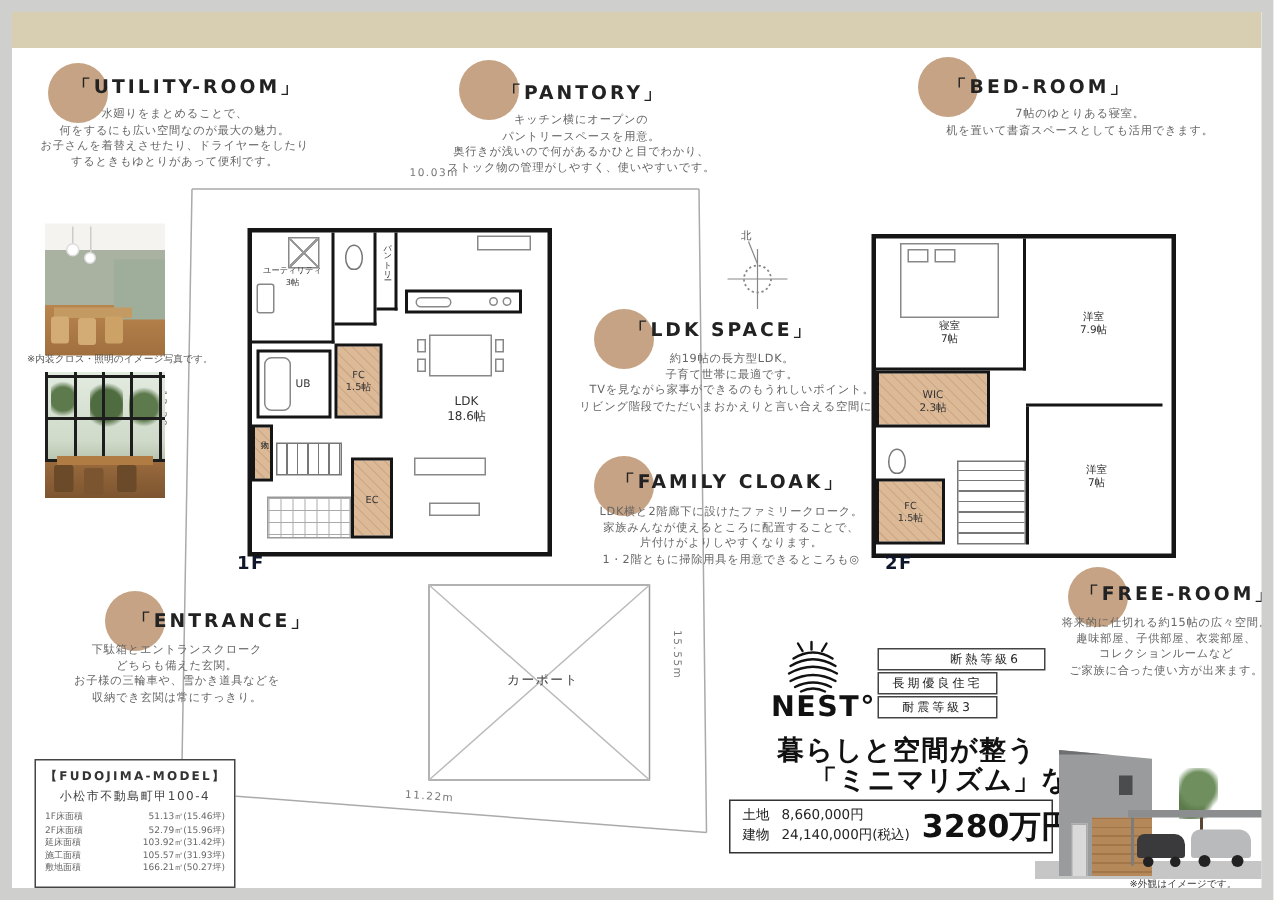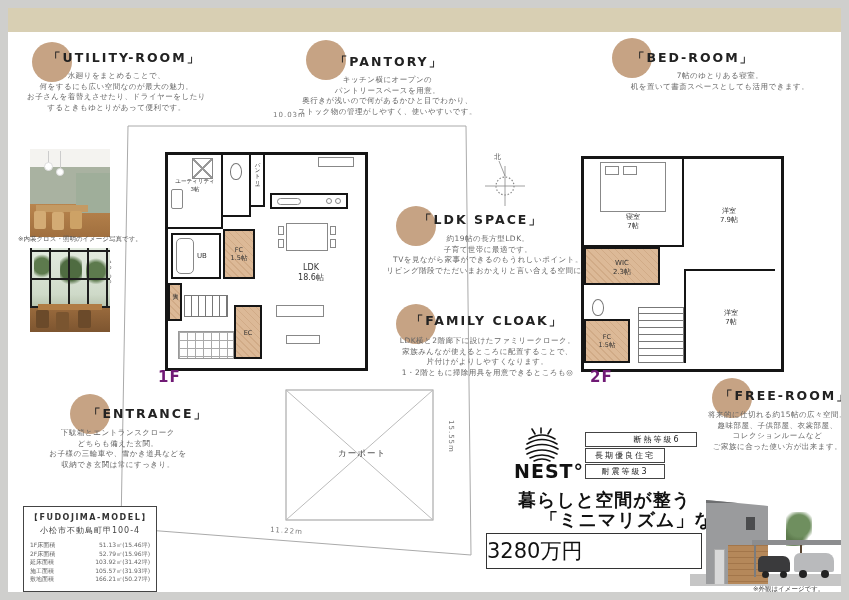--- a/index.html
+++ b/index.html
@@ -9,42 +9,42 @@
   
   .sec-circle{position:absolute;width:40px;height:40px;border-radius:50%;background:#c6a384;}
   .sec-title{position:absolute;font-size:12.5px;font-weight:bold;letter-spacing:2px;color:#222;text-align:center;white-space:nowrap;}
   .sec-lines{position:absolute;font-size:7.5px;line-height:10.5px;color:#666;text-align:center;letter-spacing:0.5px;}
   .sec-lines div{white-space:nowrap;}
   
   .plan{position:absolute;background:#fff;border:3px solid #151515;}
   .room{position:absolute;box-sizing:border-box;}
   .tan{background:repeating-linear-gradient(45deg,#dcb997 0,#dcb997 4px,#d1ab87 4px,#d1ab87 5px);}
   .rlabel{font-size:6.5px;color:#333;text-align:center;line-height:8px;}
-  .floor-label{position:absolute;font-size:15px;font-weight:bold;color:#701a75;letter-spacing:1px;}
+  .floor-label{position:absolute;font-size:12px;font-weight:bold;color:#0f172a;letter-spacing:1px;}
   .dim{position:absolute;font-size:7px;color:#777;letter-spacing:1px;white-space:nowrap;}
   .vtext{writing-mode:vertical-rl;text-orientation:upright;}
   .furn{position:absolute;border:1px solid #888;background:#fff;box-sizing:border-box;}
   .stairs-h{background:repeating-linear-gradient(90deg,#fff 0,#fff 6px,#777 6px,#777 7px);}
   .stairs-v{background:repeating-linear-gradient(0deg,#fff 0,#fff 6px,#777 6px,#777 7px);}
   .tilegrid{background-image:linear-gradient(#aaa 1px,transparent 1px),linear-gradient(90deg,#aaa 1px,transparent 1px);background-size:8px 8px;}
   .oval{border:1px solid #777;border-radius:50% 50% 45% 45%;background:#fff;}
   
   .model-box{position:absolute;border:1px solid #444;background:#fff;padding:5px 6px;}
   .model-title{font-size:8px;font-weight:bold;letter-spacing:1.5px;color:#333;text-align:center;white-space:nowrap;}
   .model-addr{font-size:8px;letter-spacing:1px;color:#444;text-align:center;margin-top:2px;white-space:nowrap;}
   .model-rows{margin-top:5px;}
   .model-row{display:flex;justify-content:space-between;font-size:6px;color:#666;line-height:8.5px;white-space:nowrap;}
   
   .badge{position:absolute;border:1px solid #444;font-size:8px;letter-spacing:2px;color:#222;text-align:center;padding:1px 0;width:78px;background:#fff;}
   .logo-text{position:absolute;font-size:19px;font-weight:bold;letter-spacing:1px;color:#111;}
   .tagline{position:absolute;font-size:18px;font-weight:bold;color:#111;letter-spacing:1px;white-space:nowrap;}
   .price-box{position:absolute;border:1.5px solid #333;background:#fff;display:flex;align-items:center;}
   .price-rows{font-size:9px;color:#222;line-height:13px;padding:2px 8px;}
   .price-row{display:flex;gap:8px;white-space:nowrap;}
-  .price-total{font-size:21px;font-weight:normal;color:#111;white-space:nowrap;padding-right:8px;}
+  .price-total{font-size:21px;font-weight:bold;color:#111;white-space:nowrap;padding-right:8px;}
   .caption{position:absolute;font-size:6.5px;color:#555;white-space:nowrap;}
   .strip{position:absolute;background:#d8cfb3;}
   svg.overlay{position:absolute;left:0;top:0;}
 </style>
 </head>
 <body>
 
 <div class="page">
 
   <div class="strip abs" style="left:0;top:568;width:833px;height:24px;"></div>
@@ -319,20 +319,30 @@
     </g>
   </svg>
   <div class="logo-text" style="left:506px;top:452px;">NEST°</div>
   <div class="badge" style="left:577px;top:424px;padding-left:32px;">断熱等級6</div>
   <div class="badge" style="left:577px;top:440px;">長期優良住宅</div>
   <div class="badge" style="left:577px;top:456px;">耐震等級3</div>
   <div class="tagline" style="left:510px;top:480px;">暮らしと空間が整う</div>
   <div class="tagline" style="left:532px;top:500px;">「ミニマリズム」な家</div>
 
   <div class="price-box" style="left:478px;top:525px;width:214px;height:34px;">
+    <div class="price-rows">
+      <div class="price-row">
+          <span>土地</span>
+          <span>8,660,000円</span>
+        </div>
+      <div class="price-row">
+          <span>建物</span>
+          <span>24,140,000円(税込)</span>
+        </div>
+    </div>
     <div class="price-total">3280万円</div>
   </div>
 
   <div class="abs" style="left:682px;top:490px;width:161px;height:88px;overflow:hidden;">
     <div class="abs" style="left:0;top:76px;width:161px;height:12px;background:#c6c6c6;"></div>
     <div class="abs" style="left:16px;top:2px;width:62px;height:84px;background:#9a9b9d;clip-path:polygon(0 0,100% 7%,100% 100%,0 100%);border-top:3px solid #6e6f71;">
       <div class="abs" style="left:40px;top:14px;width:9px;height:13px;background:#4b4c4e;"></div>
       <div class="abs" style="left:22px;top:42px;width:40px;height:42px;background:repeating-linear-gradient(0deg,#b5885a 0 5px,#a3764a 5px 6px);"></div>
       <div class="abs" style="left:8px;top:46px;width:11px;height:38px;background:#d9d9d9;border:1px solid #aaa;"></div>
     </div>

